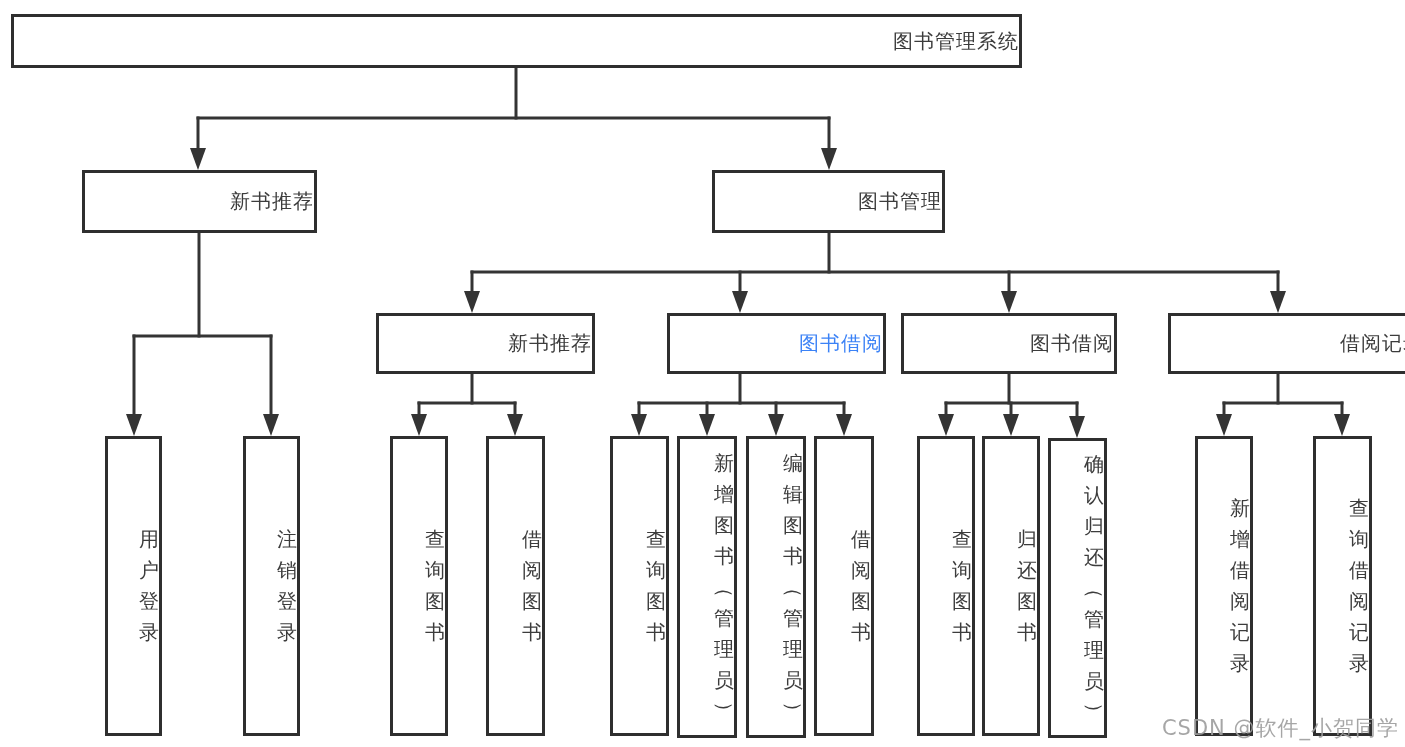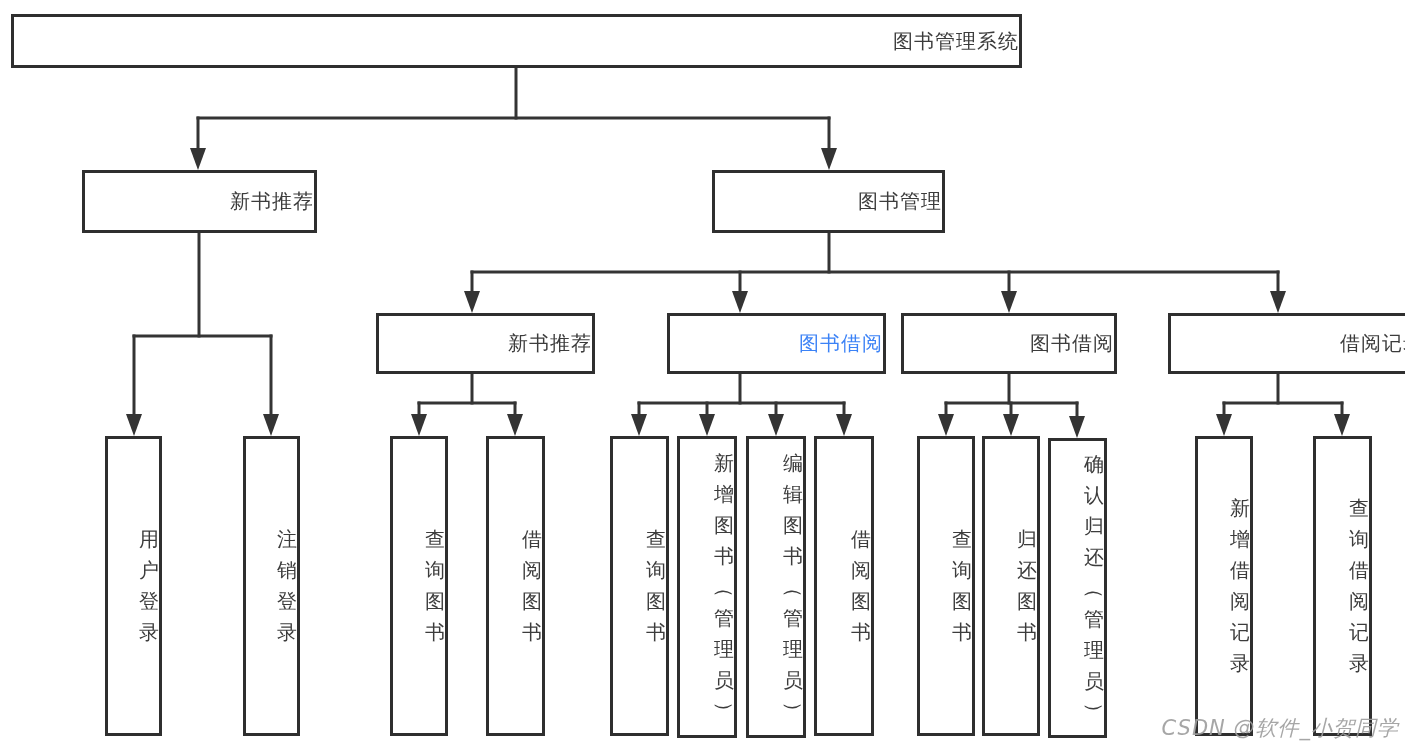--- a/index.html
+++ b/index.html
@@ -13,21 +13,21 @@
     position:absolute;box-sizing:border-box;background:#ffffff;
     border:3px solid #f97316;display:flex;align-items:center;justify-content:flex-end;
     color:#3c3c3c;
   }
   .node.h .hlabel{font-size:20px;letter-spacing:1px;white-space:nowrap;}
   .node.v .vlabel{display:flex;flex-direction:column;align-items:center;justify-content:center;font-size:20px;}
   .node.v .vlabel span{display:block;height:31px;line-height:31px;text-align:center;}
   .node.v .vlabel span.rot{transform:rotate(90deg);}
   .watermark{
     position:absolute;right:6px;top:714px;z-index:5;
-    font-size:21px;letter-spacing:1px;color:rgba(158,158,158,0.92);white-space:nowrap;font-style:italic;
+    font-size:21px;letter-spacing:1px;color:rgba(158,158,158,0.92);white-space:nowrap;
   }
 </style>
 </head>
 <body>
 
 <div class="stage">
   <svg id="wires" class="wires" width="1405" height="747" viewBox="0 0 1405 747" xmlns="http://www.w3.org/2000/svg">
       <polyline points="516,68 516,118" fill="none" stroke="#343434" stroke-width="3" stroke-linecap="square"></polyline>
       <polyline points="198,118 829,118" fill="none" stroke="#343434" stroke-width="3" stroke-linecap="square"></polyline>
       <polygon points="190,148 206,148 198,170" fill="#343434"></polygon>

